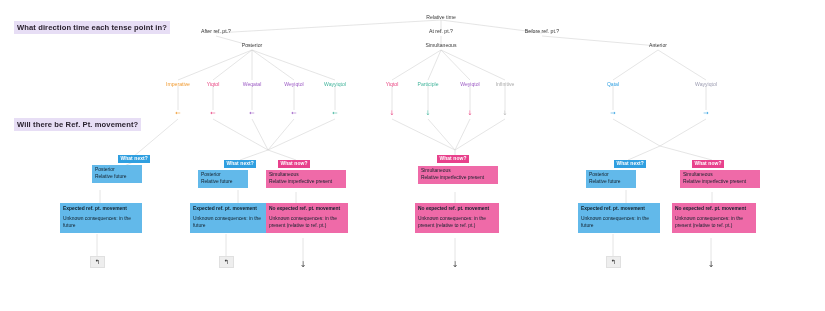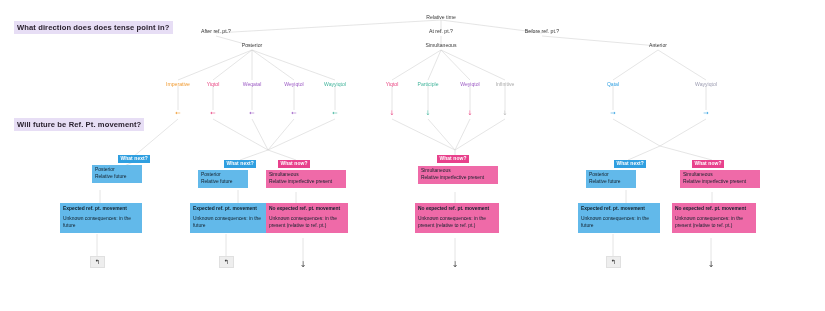--- a/index.html
+++ b/index.html
@@ -146,23 +146,23 @@
 
       <path d="M97,234 L97,256"></path>
       <path d="M226,234 L226,256"></path>
       <path d="M303,238 L303,262"></path>
       <path d="M455,238 L455,262"></path>
       <path d="M613,234 L613,256"></path>
       <path d="M711,238 L711,262"></path>
     </g>
   </svg>
 
-  <div class="section-header" style="left:14px;top:21px;">What direction does does tense point in?</div>
-
-  <div class="section-header" style="left:14px;top:118px;">Will future be Ref. Pt. movement?</div>
+  <div class="section-header" style="left:14px;top:21px;">What direction time each tense point in?</div>
+
+  <div class="section-header" style="left:14px;top:118px;">Will there be Ref. Pt. movement?</div>
 
   <div class="treelabel" style="left:441px;top:14px;">Relative time</div>
 
   <div class="branchq" style="left:216px;top:28px;">After ref. pt.?</div>
   <div class="branchq" style="left:441px;top:28px;">At ref. pt.?</div>
   <div class="branchq" style="left:542px;top:28px;">Before ref. pt.?</div>
 
   <div class="treelabel" style="left:252px;top:42px;">Posterior</div>
   <div class="treelabel" style="left:441px;top:42px;">Simultaneous</div>
   <div class="treelabel" style="left:658px;top:42px;">Anterior</div>

